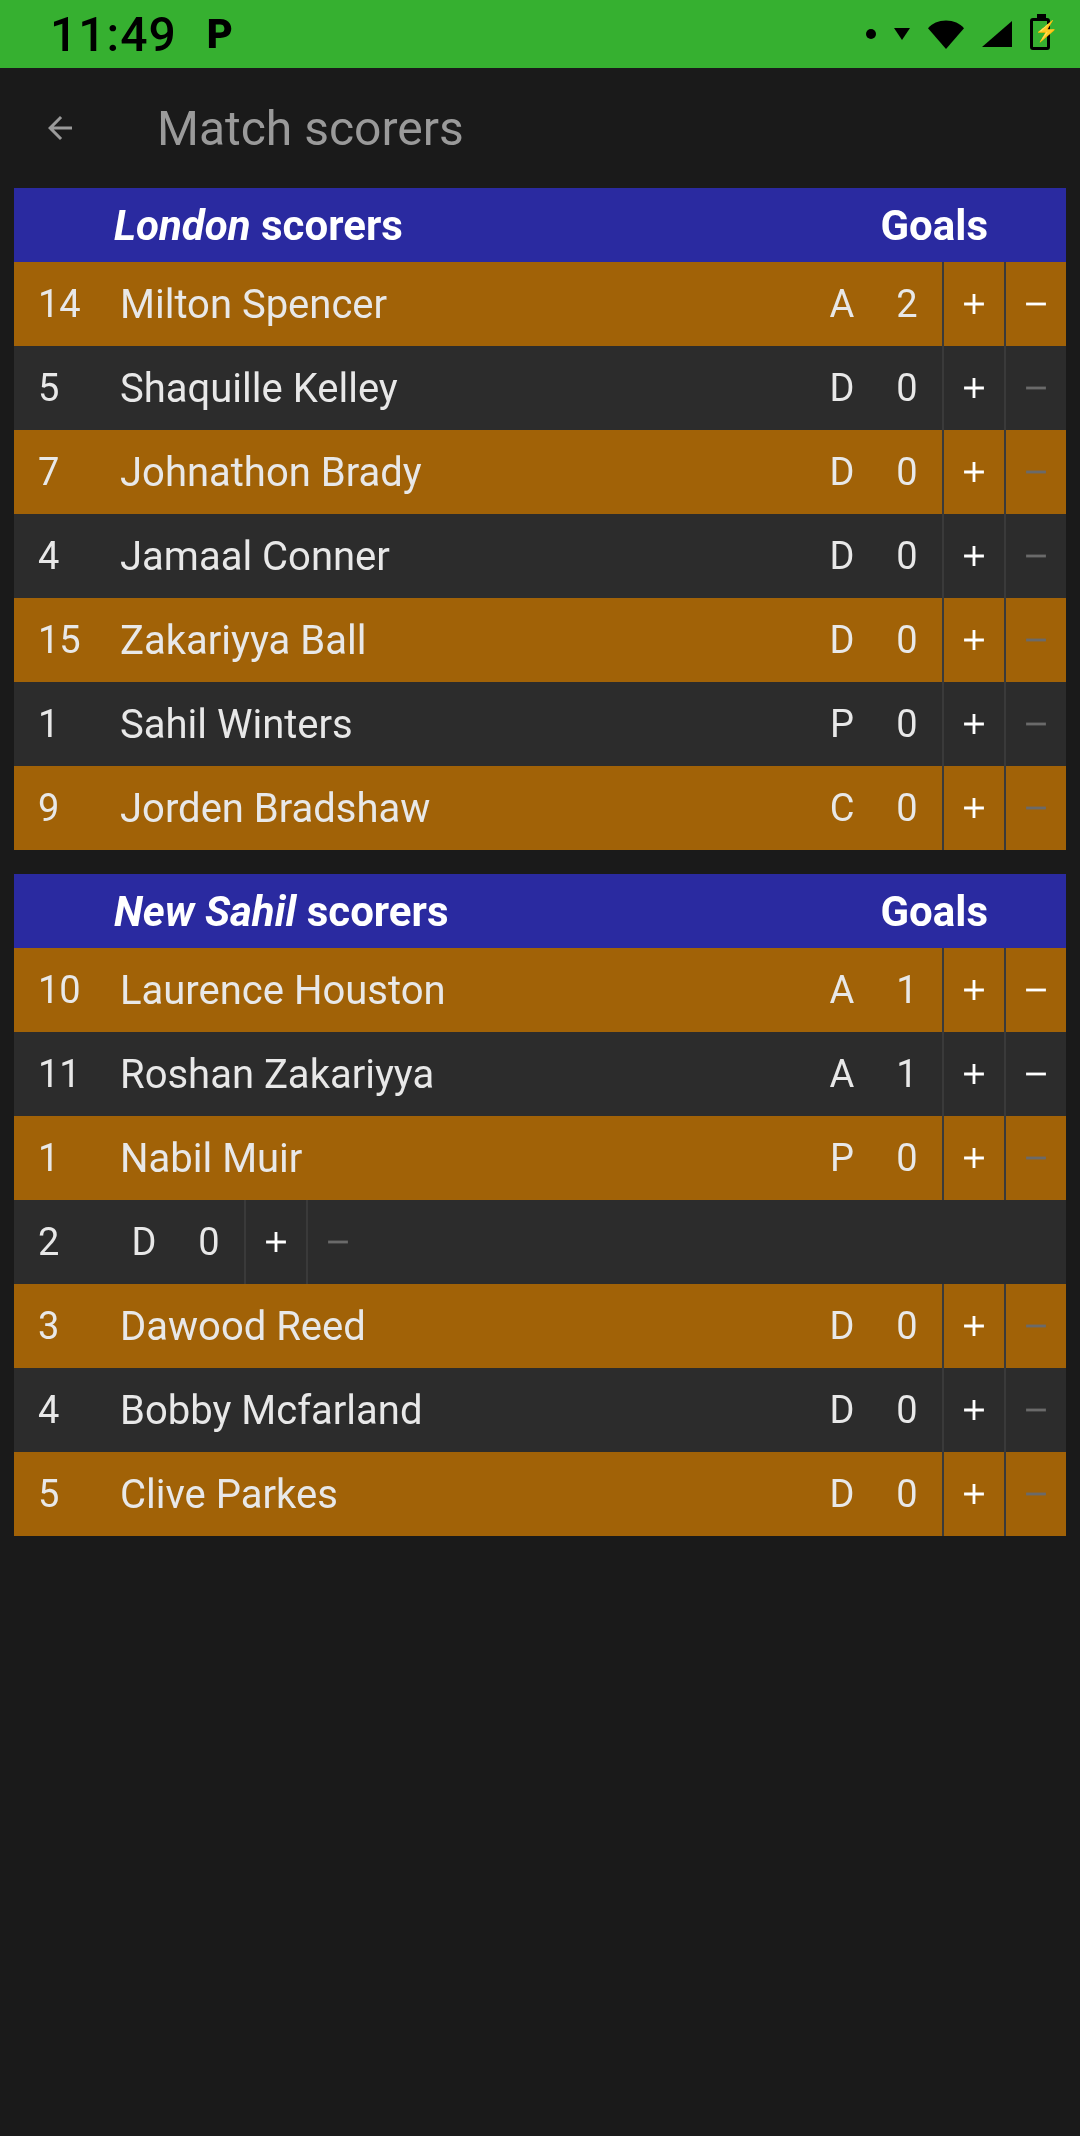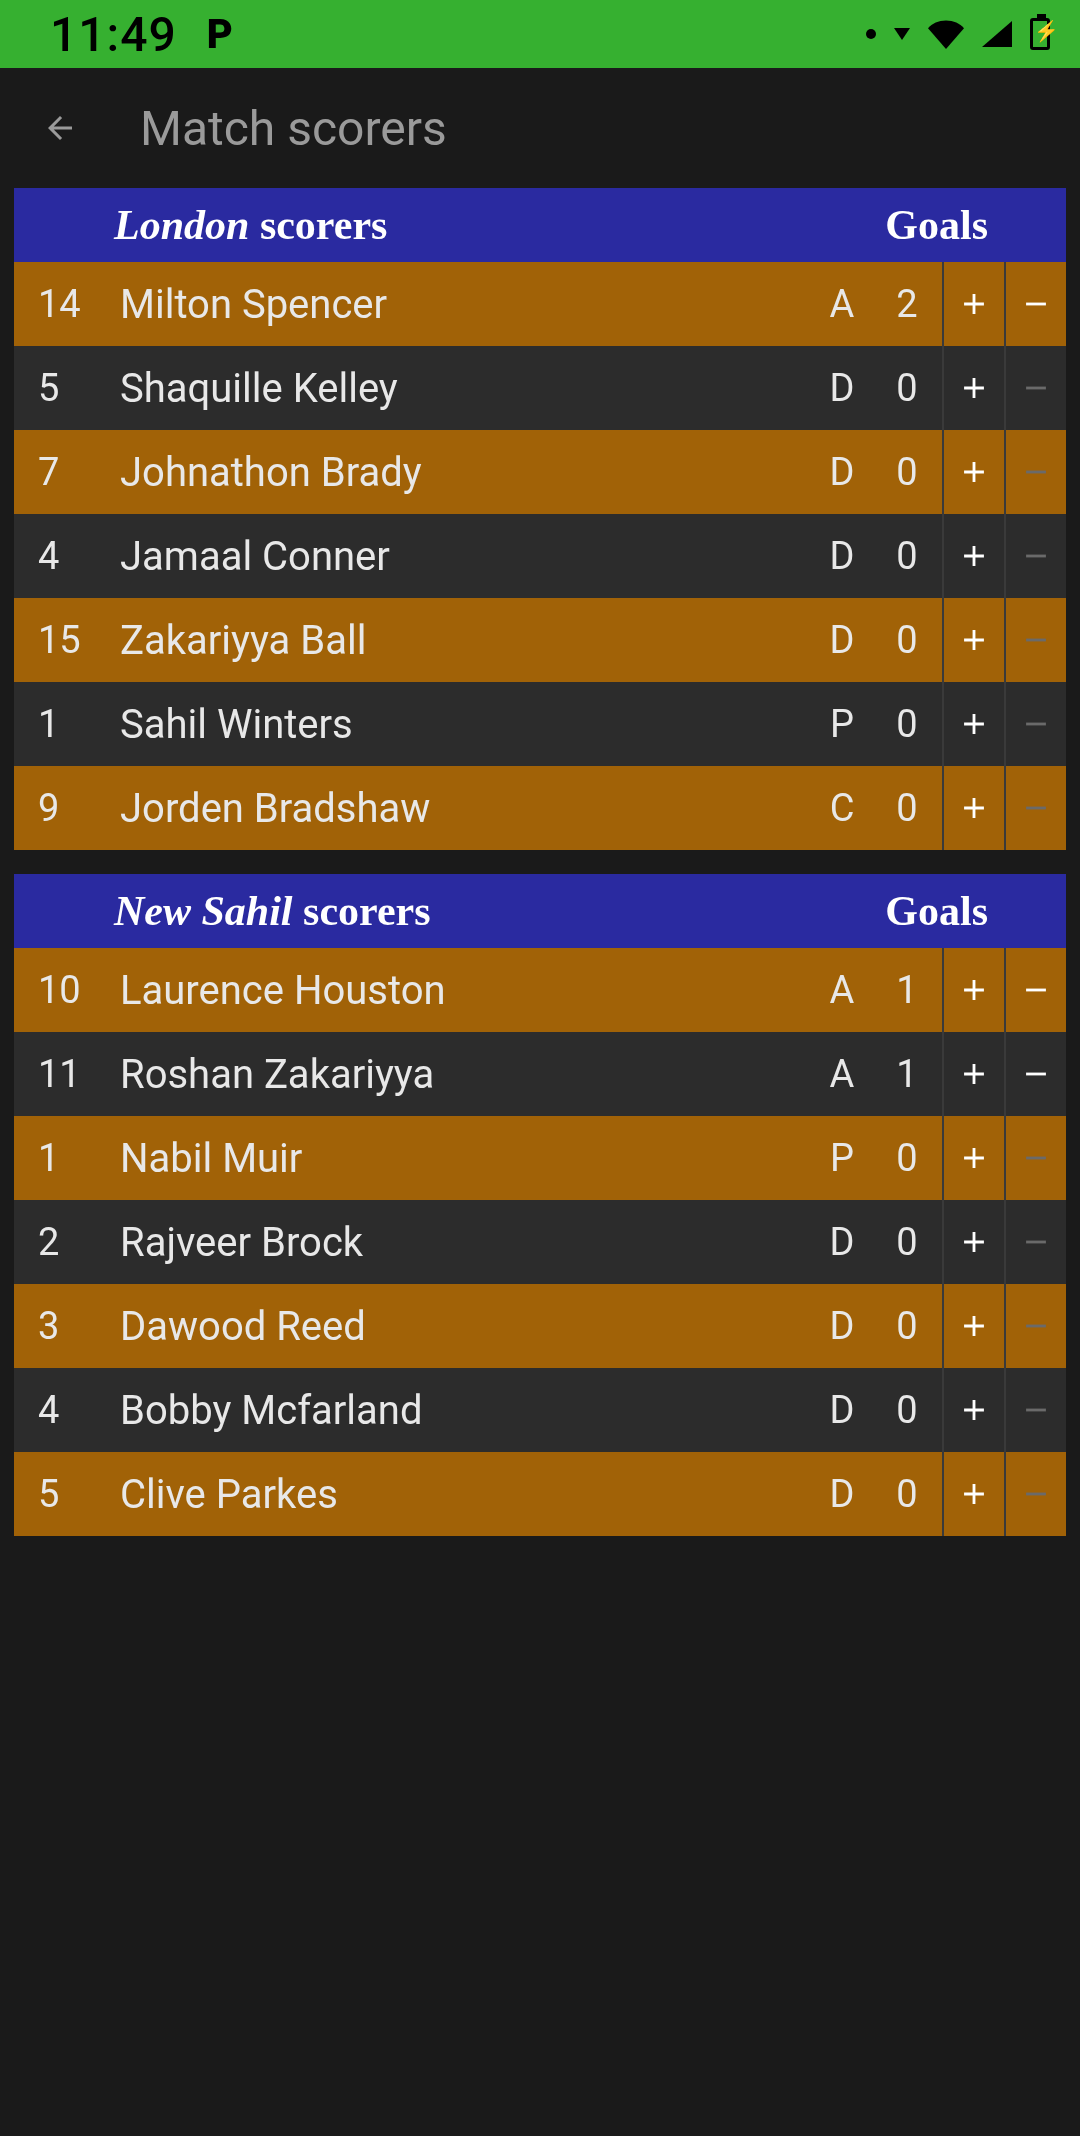--- a/index.html
+++ b/index.html
@@ -50,21 +50,21 @@
   .icon-battery::after {
     content:"⚡"; position:absolute; top:-2px; left:1px; font-size:20px; color:#000;
   }
 
   
   .app-bar {
     height: 120px;
     display: flex;
     align-items: center;
     padding: 0 30px;
-    gap: 50px;
+    gap: 67px;
   }
   .back-btn {
     width: 60px; height: 60px; display:flex; align-items:center; justify-content:center;
     cursor:pointer;
   }
   .back-arrow {
     width: 36px; height: 36px;
   }
   .app-title {
     font-size: 48px;
@@ -76,21 +76,20 @@
   .section {
     margin: 0 14px 24px 14px;
   }
   .section-header {
     background: #2a2aa0;
     height: 74px;
     display: flex;
     align-items: center;
     padding: 0 30px 0 100px;
     justify-content: space-between;
-    font-family: Liberation Serif, serif;
   }
   .section-title {
     font-size: 42px;
     color: #fff;
     font-weight: 700;
   }
   .section-title em { font-style: italic; }
   .goals-label {
     font-size: 42px;
     color: #fff;
@@ -349,21 +348,20 @@
             </svg>
           </div>
           <div class="cell-btn minus-disabled">
             <svg class="minus-svg" viewBox="0 0 24 24">
               <path fill="#fff" d="M19 13H5v-2h14v2z"></path>
             </svg>
           </div>
         </div>
         <div class="row alt">
           <div class="cell-num">2</div>
-          <div class="cell-name">Rajveer Brock</div>
           <div class="cell-pos">D</div>
           <div class="cell-goals">0</div>
           <div class="cell-btn">
             <svg class="plus-svg" viewBox="0 0 24 24">
               <path fill="#fff" d="M19 13h-6v6h-2v-6H5v-2h6V5h2v6h6v2z"></path>
             </svg>
           </div>
           <div class="cell-btn minus-disabled">
             <svg class="minus-svg" viewBox="0 0 24 24">
               <path fill="#fff" d="M19 13H5v-2h14v2z"></path>

